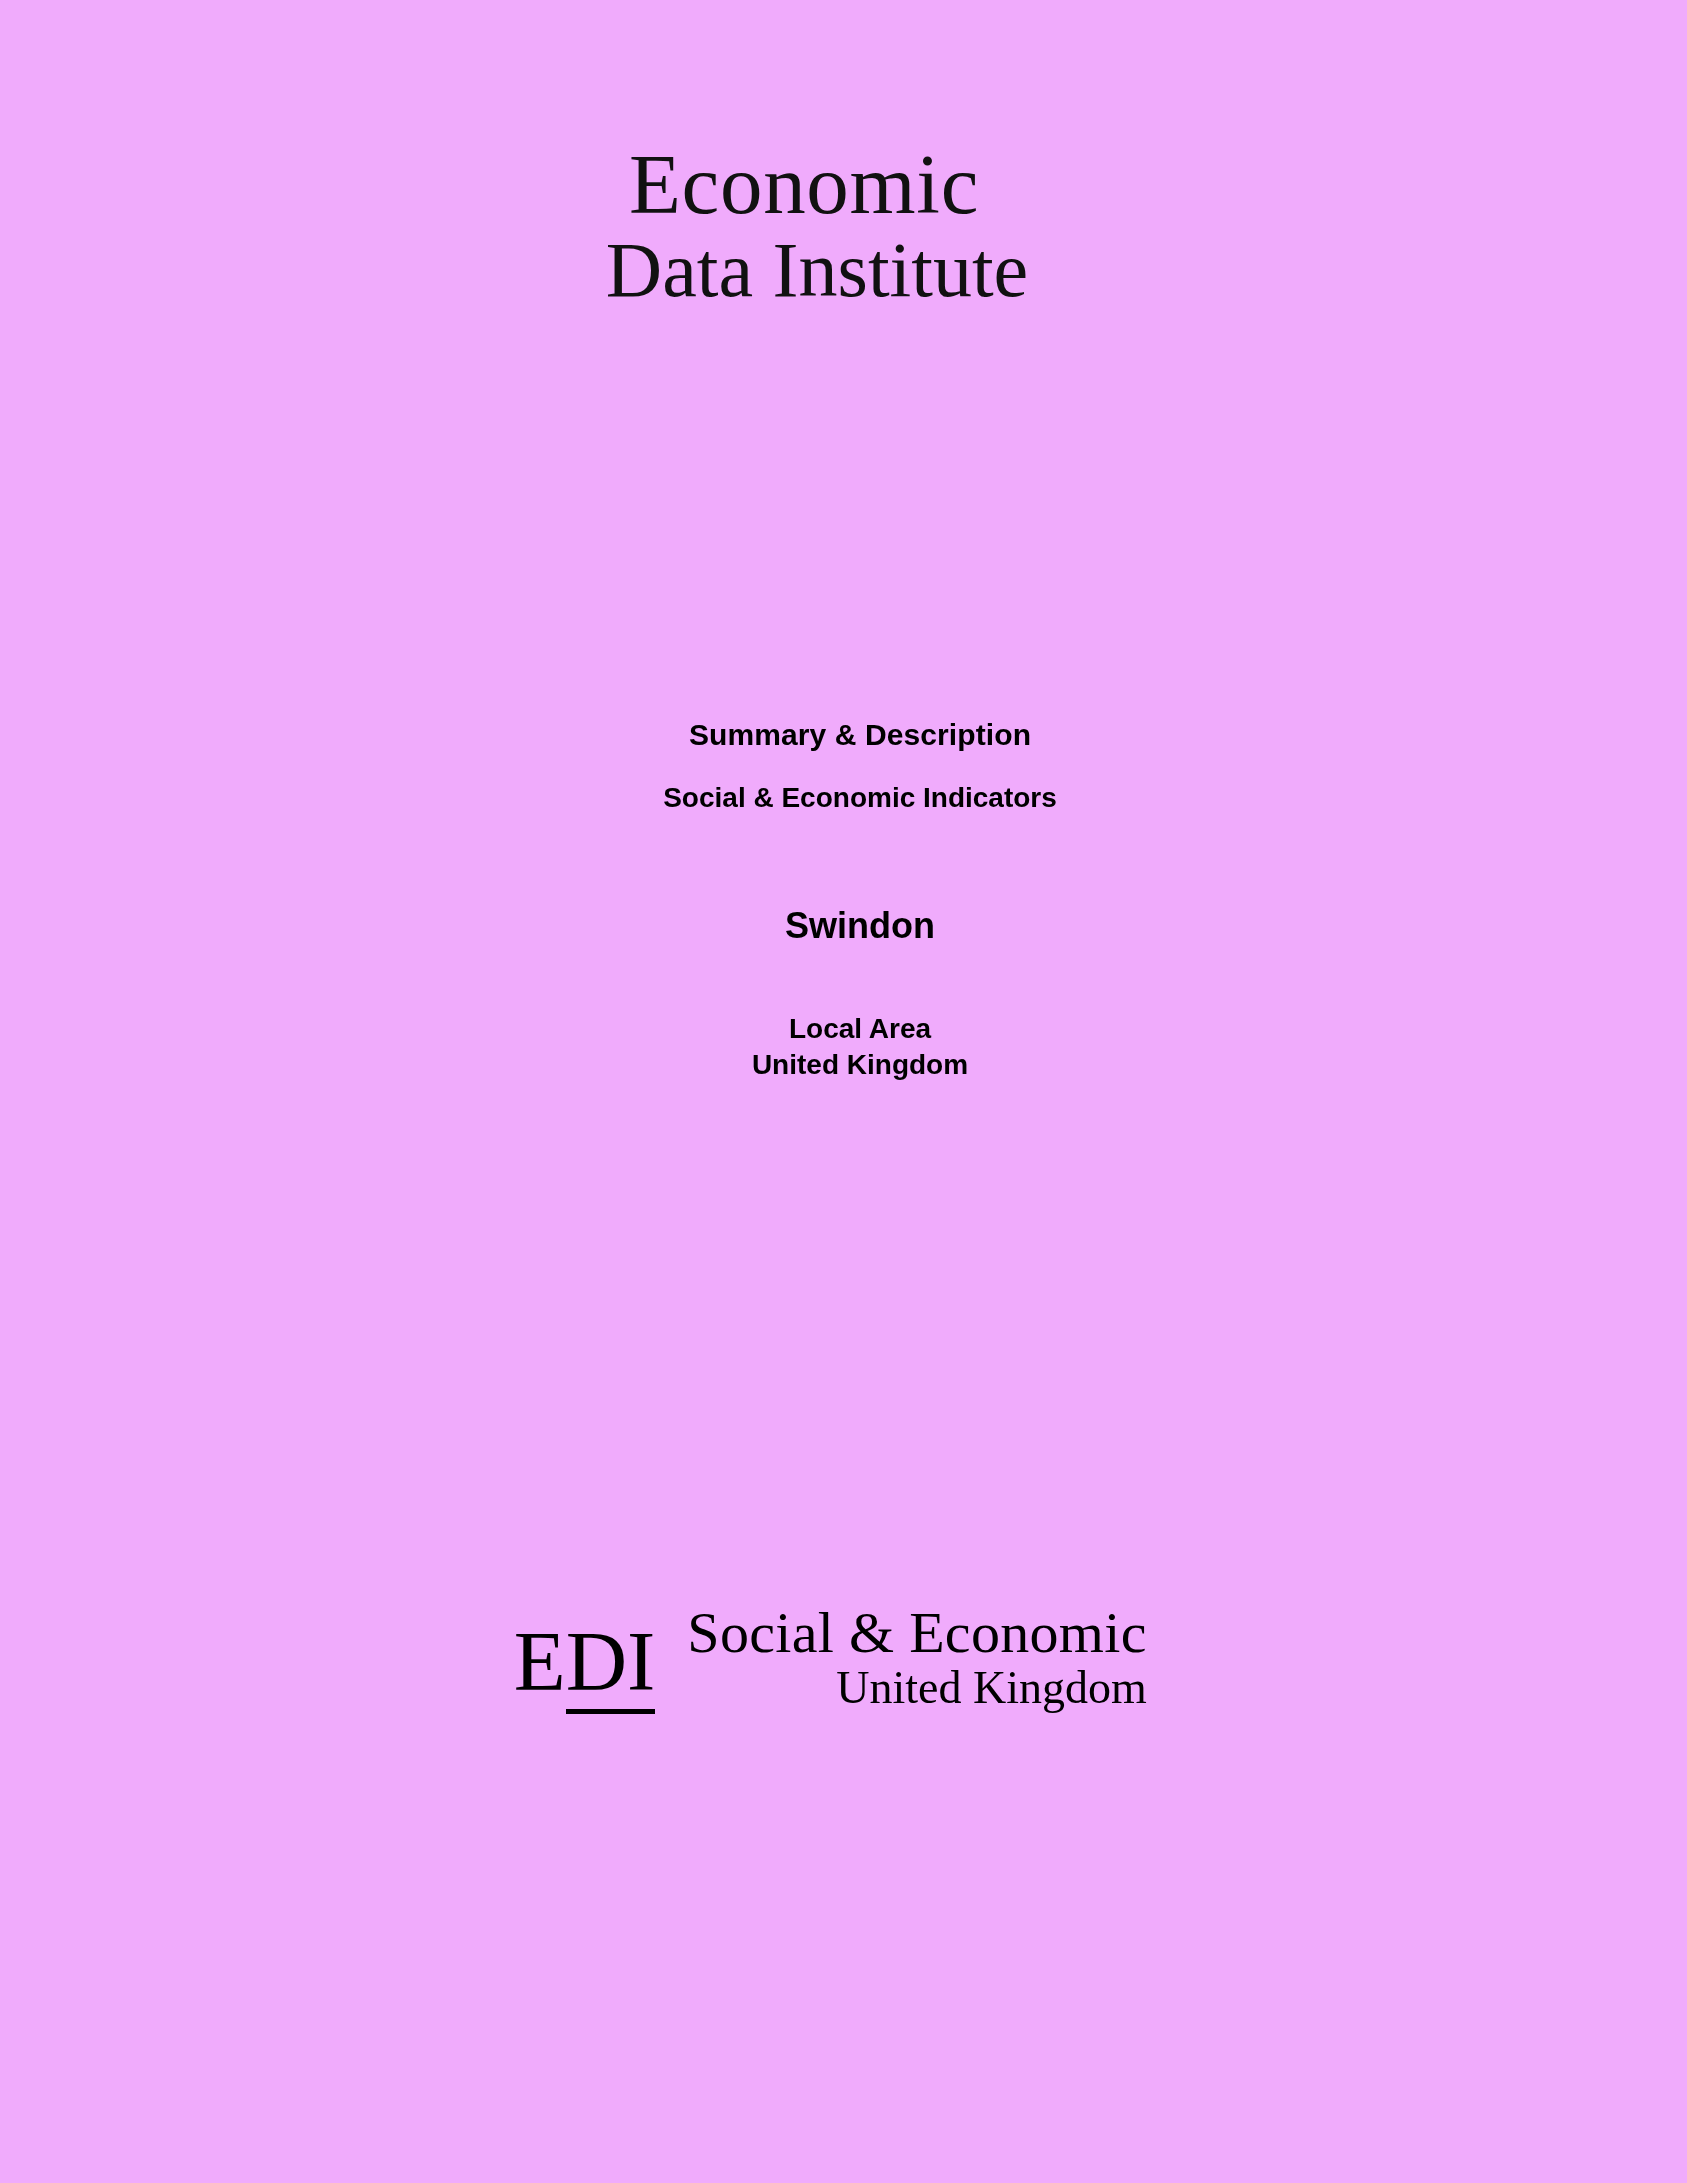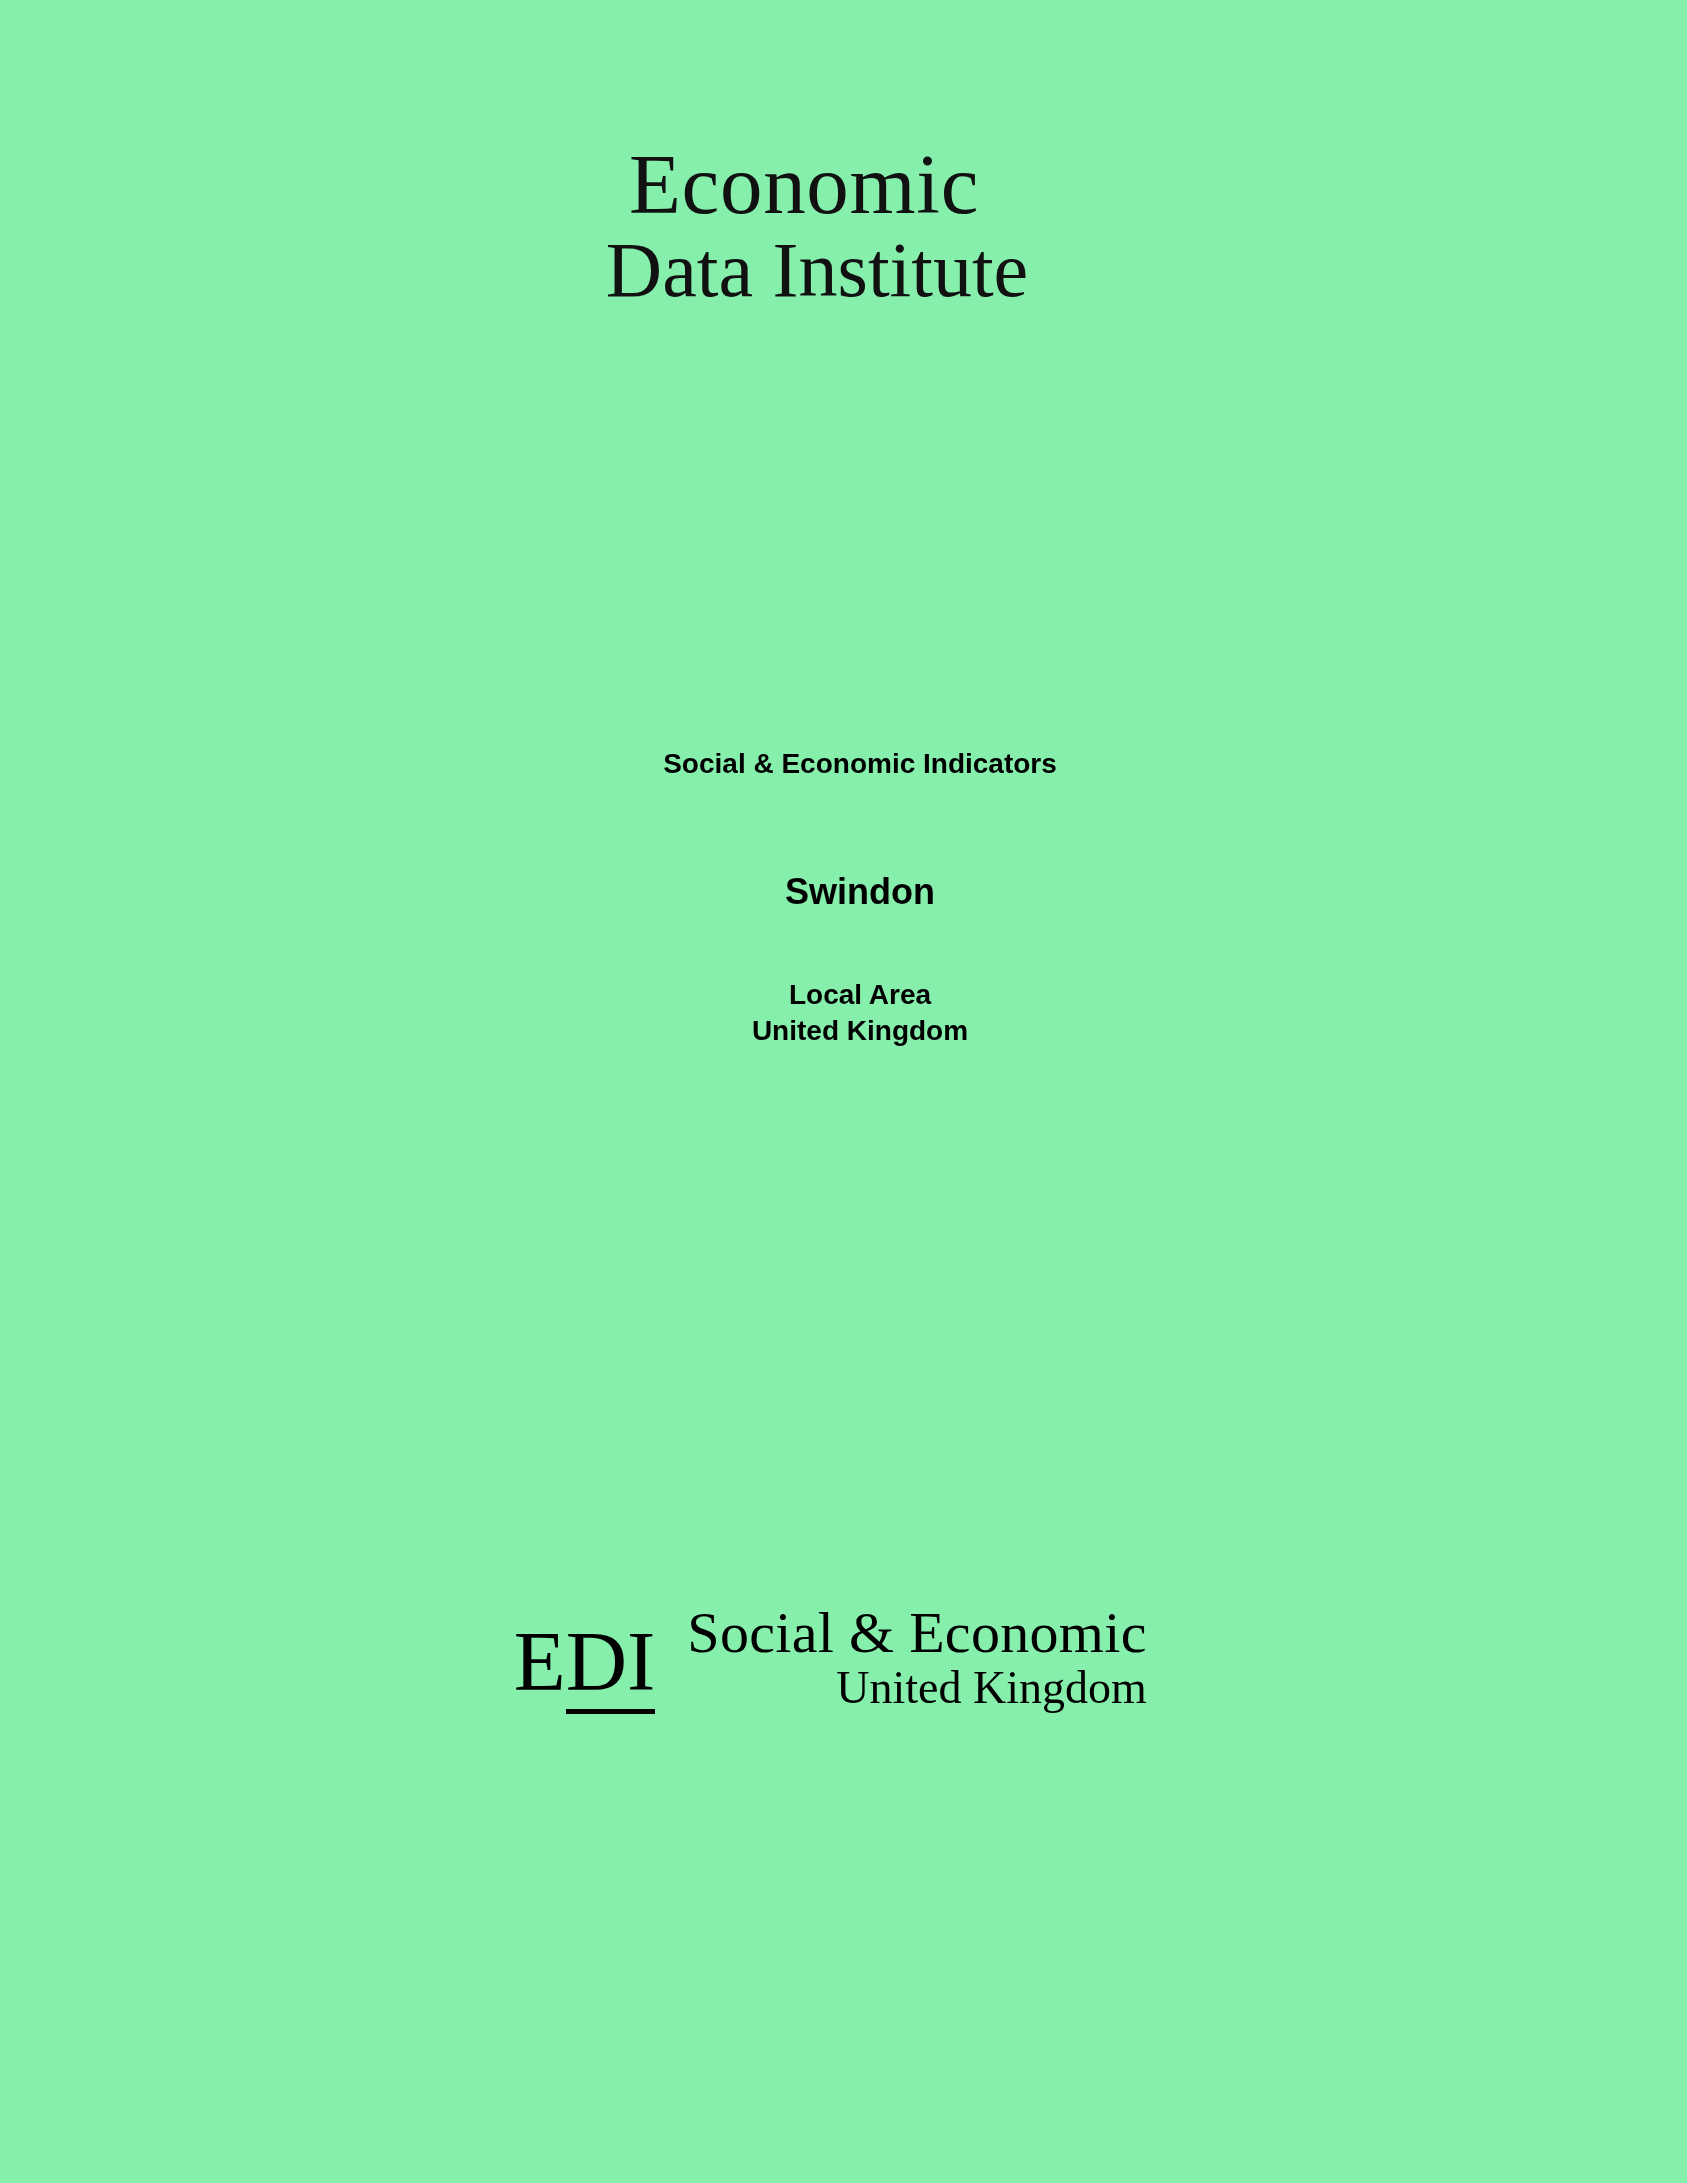--- a/index.html
+++ b/index.html
@@ -13,21 +13,21 @@
     font-family: "Liberation Sans", sans-serif;
     color: #000000;
     position: relative;
     overflow: hidden;
   }
 
   .page {
     position: relative;
     width: 1687px;
     height: 2183px;
-    background: #86efac;
+    background: #f0abfc;
   }
 
   
   .masthead {
     position: absolute;
     top: 142px;
     left: 0;
     width: 1687px;
     text-align: center;
     font-family: "Liberation Serif", serif;
@@ -138,20 +138,21 @@
 <body>
 
 <div class="page">
 
   <div class="masthead">
     <span class="line1">Economic</span>
     <span class="line2">Data Institute</span>
   </div>
 
   <div class="title-block">
+    <div class="t-summary">Summary &amp; Description</div>
     <div class="t-indicators">Social &amp; Economic Indicators</div>
     <div class="t-area">Swindon</div>
     <div class="t-sub1">Local Area</div>
     <div class="t-sub2">United Kingdom</div>
   </div>
 
   <div class="footer-logo">
     <div class="inner">
       <span class="edi"><span>E</span><span class="underlined">DI</span></span>
       <span class="words">

